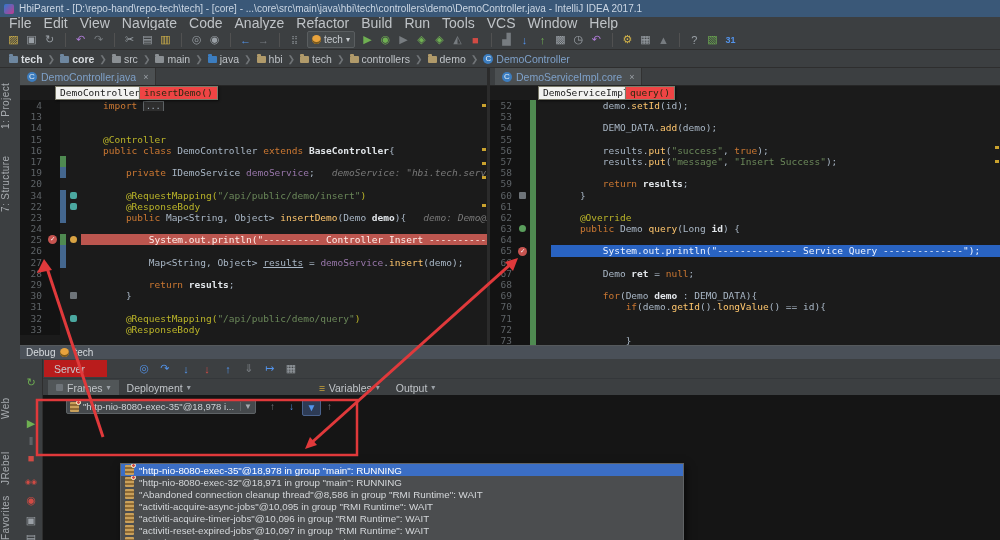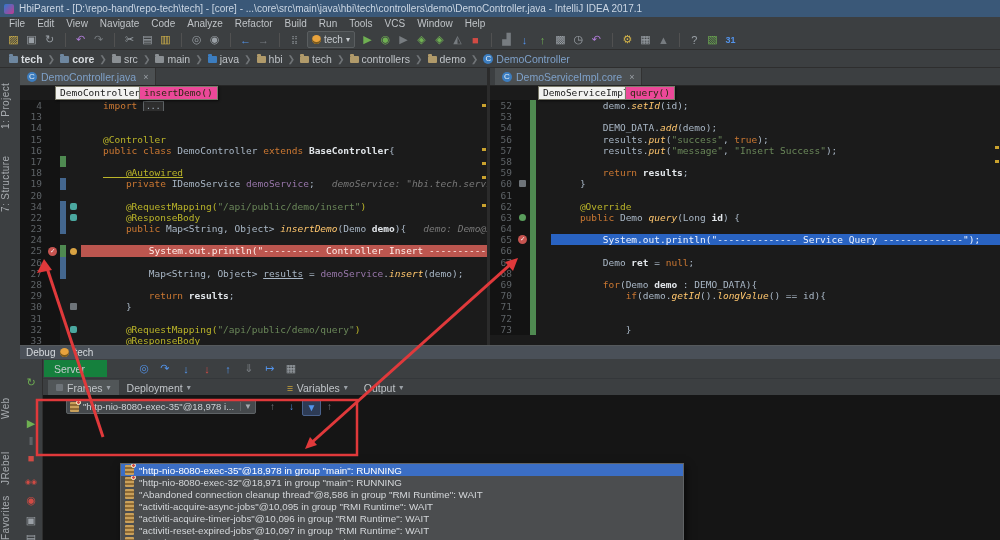--- a/index.html
+++ b/index.html
@@ -6,21 +6,21 @@
   .app{position:relative;width:1000px;height:540px;overflow:hidden;
        font-family:"Liberation Sans",sans-serif;background:#3C3F41;
        -webkit-font-smoothing:antialiased;}
   .abs{position:absolute;}
 
   
   .titlebar{left:0;top:0;width:1000px;height:17px;background:#3A5878;color:#CBD6E3;
             font-size:10px;line-height:17px;display:flex;align-items:center;gap:5px;padding-left:4px;box-sizing:border-box;}
   .applogo{width:10px;height:10px;background:linear-gradient(135deg,#2D7ACF,#C33B8F);border-radius:2px;flex:0 0 auto;}
   .menubar{left:0;top:17px;width:1000px;height:13px;display:flex;gap:2px;padding-left:4px;box-sizing:border-box;background:#3C3F41;}
-  .menubar span{color:#BFC3C7;font-size:10px;line-height:13px;padding:0 5px;cursor:default;}
+  .menubar span{color:#BFC3C7;font-size:14px;line-height:13px;padding:0 5px;cursor:default;}
   .toolbar{left:0;top:30px;width:1000px;height:20px;background:#3C3F41;border-bottom:1px solid #2E2E2E;
            display:flex;align-items:center;gap:1px;padding-left:5px;box-sizing:border-box;}
   .tbi{width:17px;height:16px;display:flex;align-items:center;justify-content:center;
        font-size:11px;border-radius:2px;}
   .tbsep{width:6px;height:14px;border-right:1px solid #515151;margin-right:5px;}
   .runcombo{height:15px;background:#45494B;border:1px solid #5A5E60;border-radius:2px;display:flex;
             align-items:center;gap:3px;padding:0 4px;margin:0 3px;color:#C8CCD0;font-size:10px;}
   .tomcat{width:9px;height:9px;border-radius:50%;background:#E8A33D;box-shadow:inset 0 -2px 0 #7A5A1E;}
 
   
@@ -45,52 +45,52 @@
   .pane{top:68px;height:277px;background:#1B1B1B;overflow:hidden;}
   .pane-left{left:20px;width:467px;border-right:3px solid #2B2B2B;}
   .pane-right{left:490px;width:510px;}
   .tabbar{position:absolute;left:0;top:0;width:100%;height:17px;background:#3C3F41;border-bottom:1px solid #262626;}
   .tab{position:absolute;left:0;top:0;height:17px;background:#4C5052;display:flex;align-items:center;gap:4px;
        padding:0 7px;color:#7EA0C8;font-size:10.5px;border-right:1px solid #323232;}
   .tab .x{color:#9AA0A6;font-size:9px;margin-left:3px;}
   .badge{position:absolute;height:12px;font-family:"DejaVu Sans Mono",monospace;font-size:9.5px;line-height:12px;
          padding:0 4px;border:1px solid #7A7A6A;box-shadow:1px 1px 2px rgba(0,0,0,.6);white-space:nowrap;z-index:6;}
   .badge.cls{background:#F2F2F0;color:#1A1A1A;}
-  .badge.mth{background:#ec4899;color:#2A2A10;}
+  .badge.mth{background:#ef4444;color:#2A2A10;}
 
   .coderows{position:absolute;left:0;top:32px;width:100%;}
   .crow{display:flex;height:11.2px;line-height:11.2px;font-family:"DejaVu Sans Mono",monospace;font-size:9.5px;white-space:pre;}
   .lnum{flex:0 0 22px;text-align:right;color:#5E6367;padding-right:3px;background:#131313;}
   .slotA{flex:0 0 15px;display:flex;align-items:center;justify-content:center;background:#131313;}
   .cbar{flex:0 0 6px;}
   .cbar.g{background:#4F8A51;} .cbar.b{background:#44678F;}
   .slotB{flex:0 0 15px;display:flex;align-items:center;justify-content:center;}
   .ctext{flex:1 1 auto;color:#A9B7C6;overflow:hidden;padding-left:22px;}
   .pane-right .ctext{padding-left:6px;}
   .hl-red{background:#BC564F;color:#FFE9E4;}
   .hl-red .p,.hl-red .k,.hl-red .s,.hl-red .m{color:#FFEFEA;}
   .hl-blue{background:#2963C2;color:#E8F0FF;}
   .hl-blue .p,.hl-blue .k,.hl-blue .s,.hl-blue .m{color:#EDF3FF;}
-  .k{color:#CC7832;} .a{color:#BBB529;} .s{color:#6A8759;} .m{color:#FFC66D;font-style:italic;}
+  .k{color:#CC7832;} .a{color:#BBB529;} .s{color:#6A8759;} .m{color:#FFC66D;}
   .f{color:#9876AA;} .h{color:#787878;font-style:italic;} .p{color:#A9B7C6;} .w{color:#E2E6EA;font-weight:bold;}
   .u{text-decoration:underline;}
   .fb{border:1px solid #5E6366;background:#2E2E2E;color:#A9B7C6;padding:0 2px;font-size:8px;}
   .bpico{width:9px;height:9px;border-radius:50%;background:#C75450;color:#FFF;font-size:7px;line-height:9px;text-align:center;}
   .odot{width:7px;height:7px;border-radius:50%;background:#D9A343;}
   .gdot{width:7px;height:7px;border-radius:50%;background:#5A9E5C;}
   .mapico{width:7px;height:7px;border-radius:2px;background:#4BA8A0;}
   .grico{width:7px;height:7px;border-radius:1px;background:#6E7479;}
   .stripe{position:absolute;width:4px;height:3px;background:#C9A22E;z-index:5;}
 
   
   .dbg{left:20px;top:345px;width:980px;height:195px;background:#3C3F41;border-top:1px solid #55595C;}
   .dbg-head{position:absolute;left:0;top:0;width:100%;height:13px;background:#4A5058;display:flex;align-items:center;
             gap:5px;padding-left:6px;box-sizing:border-box;color:#D7DBDF;font-size:10px;}
   .dbg-row1{position:absolute;left:0;top:13px;width:100%;height:19px;background:#3C3F41;display:flex;align-items:center;}
-  .srvtab{height:17px;background:#15803d;color:#C6CACE;font-size:10.5px;display:flex;align-items:center;
+  .srvtab{height:17px;background:#b91c1c;color:#C6CACE;font-size:10.5px;display:flex;align-items:center;
           padding:0 22px 0 10px;margin-left:24px;}
   .stepbar{display:flex;gap:3px;margin-left:28px;}
   .stepbar .tbi{width:18px;}
   .dbg-row2{position:absolute;left:0;top:32px;width:100%;height:17px;background:#3C3F41;border-top:1px solid #34373A;
             display:flex;align-items:center;font-size:10.5px;color:#C0C4C8;}
   .vtab{height:15px;display:flex;align-items:center;gap:4px;padding:0 8px;}
   .vtab.sel{background:#515658;}
   .vtab .dn{font-size:8px;color:#9AA0A6;}
   .dbg-content{position:absolute;left:22px;top:49px;width:958px;height:146px;background:#151515;}
   .dbg-lcol{position:absolute;left:0;top:13px;width:22px;height:182px;background:#3C3F41;border-right:1px solid #2E2E2E;}
@@ -258,21 +258,20 @@
         <span class="x">×</span>
       </div>
     </div>
     <div class="coderows" id="leftcode">
         <div class="crow"><span class="lnum">4</span><span class="slotA"></span><span class="cbar"></span><span class="slotB"></span><span class="ctext"><span class="k">import </span><span class="fb">...</span></span></div>
         <div class="crow"><span class="lnum">13</span><span class="slotA"></span><span class="cbar"></span><span class="slotB"></span><span class="ctext"></span></div>
         <div class="crow"><span class="lnum">14</span><span class="slotA"></span><span class="cbar"></span><span class="slotB"></span><span class="ctext"></span></div>
         <div class="crow"><span class="lnum">15</span><span class="slotA"></span><span class="cbar"></span><span class="slotB"></span><span class="ctext"><span class="a">@Controller</span></span></div>
         <div class="crow"><span class="lnum">16</span><span class="slotA"></span><span class="cbar"></span><span class="slotB"></span><span class="ctext"><span class="k">public class </span><span class="p">DemoController </span><span class="k">extends </span><span class="w">BaseController</span><span class="p">{</span></span></div>
         <div class="crow"><span class="lnum">17</span><span class="slotA"></span><span class="cbar g"></span><span class="slotB"></span><span class="ctext"></span></div>
-        <div class="crow"><span class="lnum">18</span><span class="slotA"></span><span class="cbar"></span><span class="slotB"></span><span class="ctext"><span class="a u">    @Autowired</span></span></div>
         <div class="crow"><span class="lnum">19</span><span class="slotA"></span><span class="cbar b"></span><span class="slotB"></span><span class="ctext"><span class="k">    private </span><span class="p">IDemoService </span><span class="f">demoService</span><span class="p">; </span><span class="h">  demoService: "hbi.tech.service.demo.impl.Dem</span></span></div>
         <div class="crow"><span class="lnum">20</span><span class="slotA"></span><span class="cbar"></span><span class="slotB"></span><span class="ctext"></span></div>
         <div class="crow"><span class="lnum">34</span><span class="slotA"></span><span class="cbar b"></span><span class="slotB"><span class="mapico"></span></span><span class="ctext"><span class="a">    @RequestMapping(</span><span class="s">"/api/public/demo/insert"</span><span class="a">)</span></span></div>
         <div class="crow"><span class="lnum">22</span><span class="slotA"></span><span class="cbar b"></span><span class="slotB"><span class="mapico"></span></span><span class="ctext"><span class="a">    @ResponseBody</span></span></div>
         <div class="crow"><span class="lnum">23</span><span class="slotA"></span><span class="cbar b"></span><span class="slotB"></span><span class="ctext"><span class="k">    public </span><span class="p">Map&lt;String, Object&gt; </span><span class="m">insertDemo</span><span class="p">(Demo </span><span class="w">demo</span><span class="p">){ </span><span class="h">  demo: Demo@20970</span></span></div>
         <div class="crow"><span class="lnum">24</span><span class="slotA"></span><span class="cbar"></span><span class="slotB"></span><span class="ctext"></span></div>
         <div class="crow"><span class="lnum">25</span><span class="slotA"><span class="bpico">✓</span></span><span class="cbar g"></span><span class="slotB"><span class="odot"></span></span><span class="ctext hl-red"><span class="p">        System.out.println("---------- Controller Insert ----------");</span></span></div>
         <div class="crow"><span class="lnum">26</span><span class="slotA"></span><span class="cbar b"></span><span class="slotB"></span><span class="ctext"></span></div>
         <div class="crow"><span class="lnum">27</span><span class="slotA"></span><span class="cbar b"></span><span class="slotB"></span><span class="ctext"><span class="p">        Map&lt;String, Object&gt; </span><span class="p u">results</span><span class="p"> = </span><span class="f">demoService</span><span class="p">.</span><span class="m">insert</span><span class="p">(demo);</span></span></div>
         <div class="crow"><span class="lnum">28</span><span class="slotA"></span><span class="cbar"></span><span class="slotB"></span><span class="ctext"></span></div>
@@ -294,20 +293,21 @@
       <div class="tab" style="left:5px;">
         <span class="cico">C</span>
         <span>DemoServiceImpl.core</span>
         <span class="x">×</span>
       </div>
     </div>
     <div class="coderows" id="rightcode">
         <div class="crow"><span class="lnum">52</span><span class="slotA"></span><span class="cbar g"></span><span class="slotB"></span><span class="ctext"><span class="p">        demo.</span><span class="m">setId</span><span class="p">(id);</span></span></div>
         <div class="crow"><span class="lnum">53</span><span class="slotA"></span><span class="cbar g"></span><span class="slotB"></span><span class="ctext"></span></div>
         <div class="crow"><span class="lnum">54</span><span class="slotA"></span><span class="cbar g"></span><span class="slotB"></span><span class="ctext"><span class="p">        DEMO_DATA.</span><span class="m">add</span><span class="p">(demo);</span></span></div>
+        <div class="crow"><span class="lnum">55</span><span class="slotA"></span><span class="cbar g"></span><span class="slotB"></span><span class="ctext"></span></div>
         <div class="crow"><span class="lnum">56</span><span class="slotA"></span><span class="cbar g"></span><span class="slotB"></span><span class="ctext"><span class="p">        results.</span><span class="m">put</span><span class="p">(</span><span class="s">"success"</span><span class="p">, </span><span class="k">true</span><span class="p">);</span></span></div>
         <div class="crow"><span class="lnum">57</span><span class="slotA"></span><span class="cbar g"></span><span class="slotB"></span><span class="ctext"><span class="p">        results.</span><span class="m">put</span><span class="p">(</span><span class="s">"message"</span><span class="p">, </span><span class="s">"Insert Success"</span><span class="p">);</span></span></div>
         <div class="crow"><span class="lnum">58</span><span class="slotA"></span><span class="cbar g"></span><span class="slotB"></span><span class="ctext"></span></div>
         <div class="crow"><span class="lnum">59</span><span class="slotA"></span><span class="cbar g"></span><span class="slotB"></span><span class="ctext"><span class="k">        return </span><span class="w">results</span><span class="p">;</span></span></div>
         <div class="crow"><span class="lnum">60</span><span class="slotA"><span class="grico"></span></span><span class="cbar g"></span><span class="slotB"></span><span class="ctext"><span class="p">    }</span></span></div>
         <div class="crow"><span class="lnum">61</span><span class="slotA"></span><span class="cbar g"></span><span class="slotB"></span><span class="ctext"></span></div>
         <div class="crow"><span class="lnum">62</span><span class="slotA"></span><span class="cbar g"></span><span class="slotB"></span><span class="ctext"><span class="a">    @Override</span></span></div>
         <div class="crow"><span class="lnum">63</span><span class="slotA"><span class="gdot"></span></span><span class="cbar g"></span><span class="slotB"></span><span class="ctext"><span class="k">    public </span><span class="p">Demo </span><span class="m">query</span><span class="p">(Long </span><span class="w">id</span><span class="p">) {</span></span></div>
         <div class="crow"><span class="lnum">64</span><span class="slotA"></span><span class="cbar g"></span><span class="slotB"></span><span class="ctext"></span></div>
         <div class="crow"><span class="lnum">65</span><span class="slotA"><span class="bpico">✓</span></span><span class="cbar g"></span><span class="slotB"></span><span class="ctext hl-blue"><span class="p">        System.out.println("-------------- Service Query --------------");</span></span></div>
@@ -350,21 +350,21 @@
           <span class="tbi grcol">▦</span>
         </div>
     </div>
     <div class="dbg-row2" id="dbgtabs">
         <span class="tbi bcol" style="margin-left: 3px; margin-right: 8px;">↻</span>
         <span class="vtab sel">
           <span class="grico"></span>
           <span>Frames</span>
           <span class="dn">▾</span>
         </span>
-        <span class="vtab" style="margin-right: 80px;">
+        <span class="vtab" style="margin-right: 112px;">
           <span>Deployment</span>
           <span class="dn">▾</span>
         </span>
         <span class="vtab">
           <span style="color: rgb(199, 162, 60);">≡</span>
           <span>Variables</span>
           <span class="dn">▾</span>
         </span>
         <span class="vtab">
           <span>Output</span>

